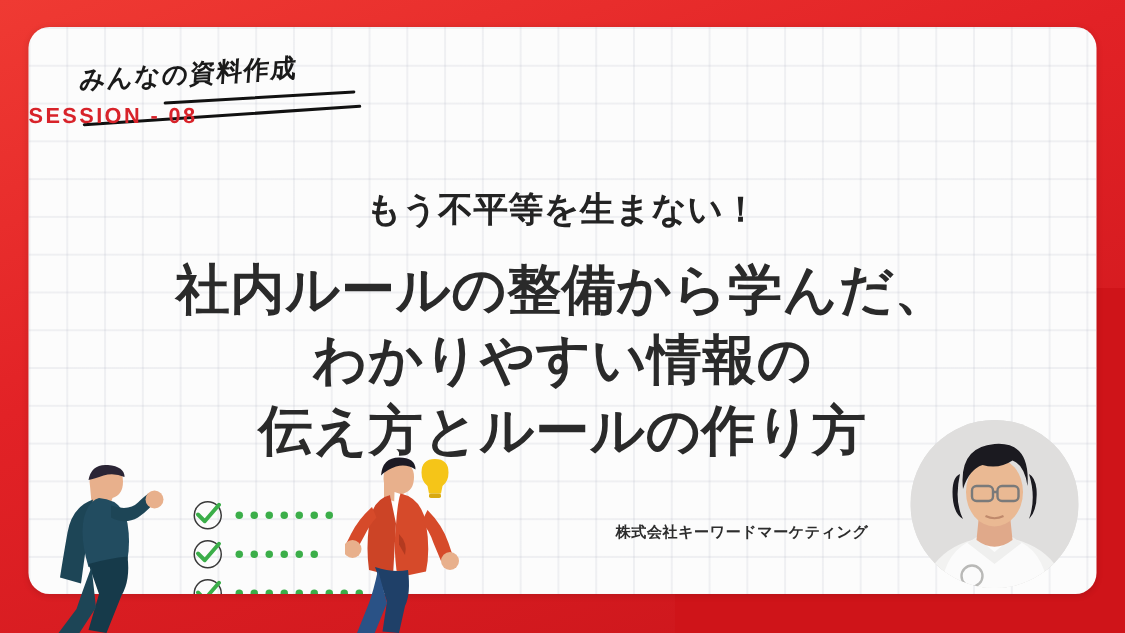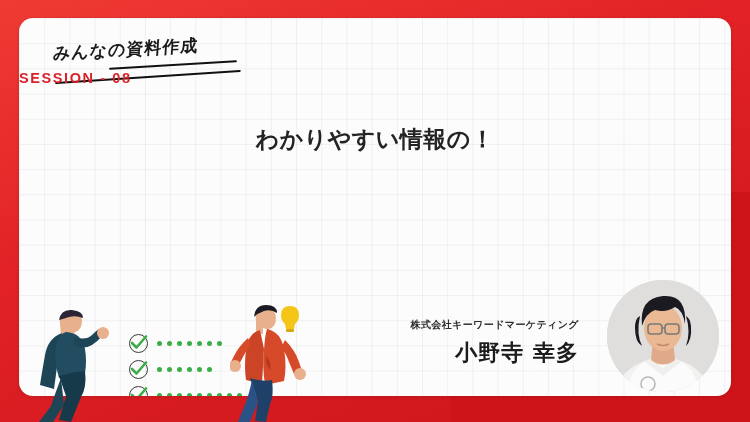--- a/index.html
+++ b/index.html
@@ -210,22 +210,27 @@
     <div class="grid-pattern"></div>
 
     <div class="logo">
       <div class="logo-text">みんなの資料作成</div>
       <div class="logo-underline-1"></div>
       <div class="logo-underline-2"></div>
     </div>
 
     <div class="session">SESSION - 08</div>
 
-    <div class="subtitle">わかりやすい情報の！</div>
-
+    <div class="subtitle">もう不平等を生まない！</div>
+
+    <div class="title-block">
+      <div class="title-line">社内ルールの整備から学んだ、</div>
+      <div class="title-line">わかりやすい情報の</div>
+      <div class="title-line">伝え方とルールの作り方</div>
+    </div>
 
     <div class="checklist">
       <div class="check-row">
         <div class="check-circle">
           <svg width="22" height="22" viewBox="0 0 22 22">
               <path d="M4 11 L8.5 15.5 L18 4.5" stroke="#3bae49" stroke-width="2.6" fill="none" stroke-linecap="round" stroke-linejoin="round"></path>
             </svg>
         </div>
         <div class="dots">
           <span></span>
@@ -267,21 +272,20 @@
             <span></span>
             <span></span>
             <span></span>
             <span></span>
         </div>
       </div>
     </div>
 
     <div class="speaker">
       <div class="company">株式会社キーワードマーケティング</div>
-      <div class="speaker-name">小野寺 幸多</div>
     </div>
   </div>
 
   <svg class="person-left" viewBox="0 0 80 116">
     <path d="M24 18 q-2 -12 10 -13 q12 -1 12 10 q0 9 -7 11 l-2 6 l-12 -3 z" fill="#e8b08c"></path>
     <path d="M23 14 q2 -11 13 -10 q11 1 11 8 q-7 -3 -14 -1 q-6 2 -10 3 z" fill="#2b2535"></path>
     <path d="M26 27 q-14 5 -17 22 q-3 17 -5 30 l14 4 l3 -22 z" fill="#1d4556"></path>
     <path d="M30 26 q16 1 19 17 q2 12 0 24 l-26 5 q-6 -20 -3 -33 q3 -11 10 -13 z" fill="#224c60"></path>
     <path d="M38 31 q12 4 18 -2 q4 -4 7 -6 l4 6 q-5 6 -11 10 q-9 5 -18 0 z" fill="#1d4556"></path>
     <circle cx="67" cy="27" r="6" fill="#e8b08c"></circle>

